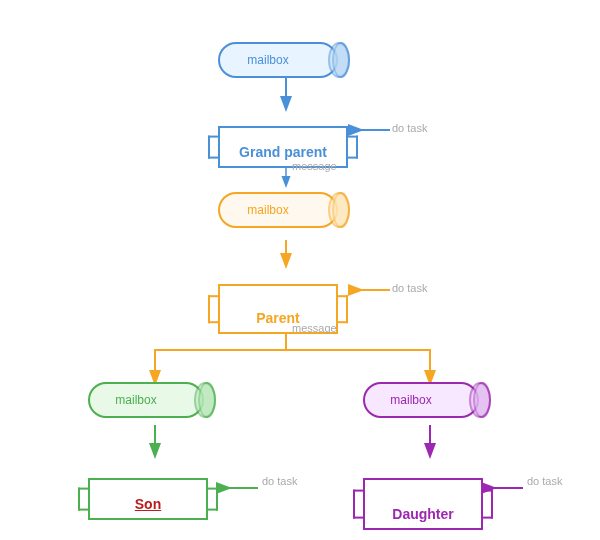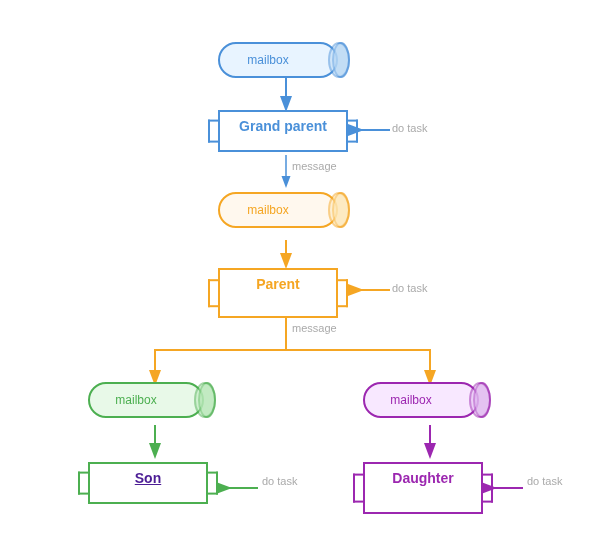--- a/index.html
+++ b/index.html
@@ -47,23 +47,24 @@
     }
     
     .rect-box {
       border: 2px solid;
       padding: 6px 9px;
       font-size: 14px;
       font-weight: bold;
       background: #fff;
       position: relative;
       display: flex;
-      align-items: flex-start;
+      align-items: flex-end;
       justify-content: center;
       min-width: 100px;
+      margin-top: 16px;
     }
     .bracket-left {
       position: absolute;
       left: -12px;
       top: 50%;
       transform: translateY(-50%);
       width: 10px;
       height: 60%;
       border-top: 2px solid;
       border-bottom: 2px solid;
@@ -80,21 +81,21 @@
       border-bottom: 2px solid;
       border-right: 2px solid;
     }
     
     .blue { color: #4a90d9; border-color: #4a90d9; }
     .blue-cyl { background: #e8f4ff; border: 2px solid #4a90d9; color: #4a90d9; }
     .blue-cyl::after { background: #b8d8f5; border: 2px solid #4a90d9; }
     .orange { color: #f5a623; border-color: #f5a623; }
     .orange-cyl { background: #fff8ee; border: 2px solid #f5a623; color: #f5a623; }
     .orange-cyl::after { background: #fde8b8; border: 2px solid #f5a623; }
-    .green { color: #4c1d95; border-color: #4caf50; text-decoration: underline; }
+    .green { color: #b91c1c; border-color: #4caf50; text-decoration: underline; }
     .green-cyl { background: #e8f9e8; border: 2px solid #4caf50; color: #4caf50; }
     .green-cyl::after { background: #b8e8b8; border: 2px solid #4caf50; }
     .purple { color: #9c27b0; border-color: #9c27b0; }
     .purple-cyl { background: #f8e8ff; border: 2px solid #9c27b0; color: #9c27b0; }
     .purple-cyl::after { background: #e0b8f0; border: 2px solid #9c27b0; }
   </style>
 </head>
 <body>
 
 <svg xmlns="http://www.w3.org/2000/svg">

